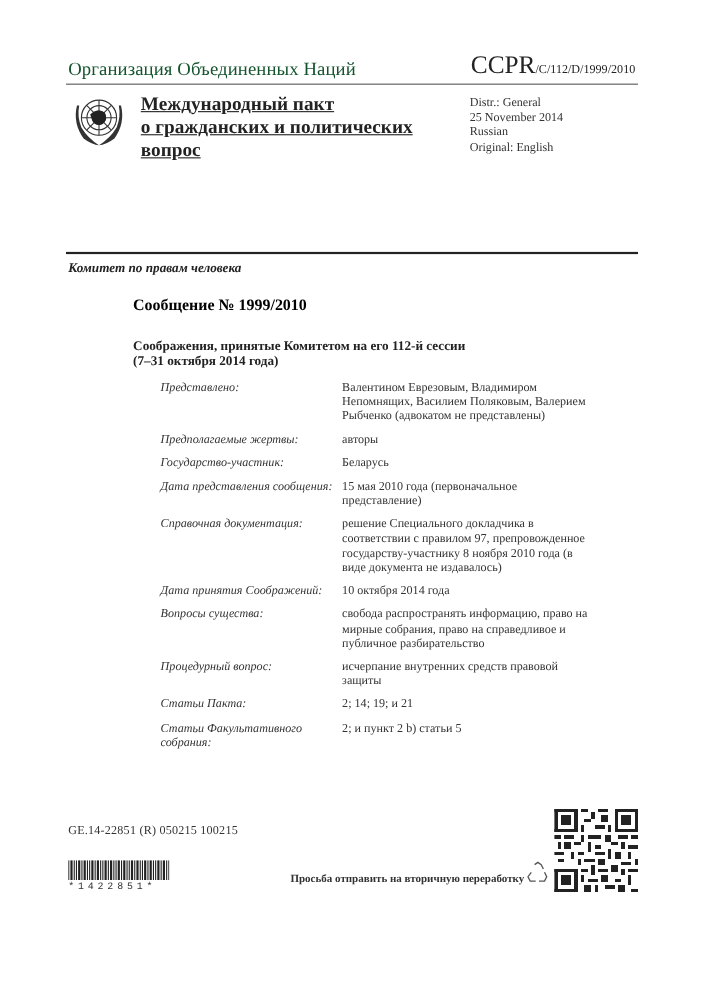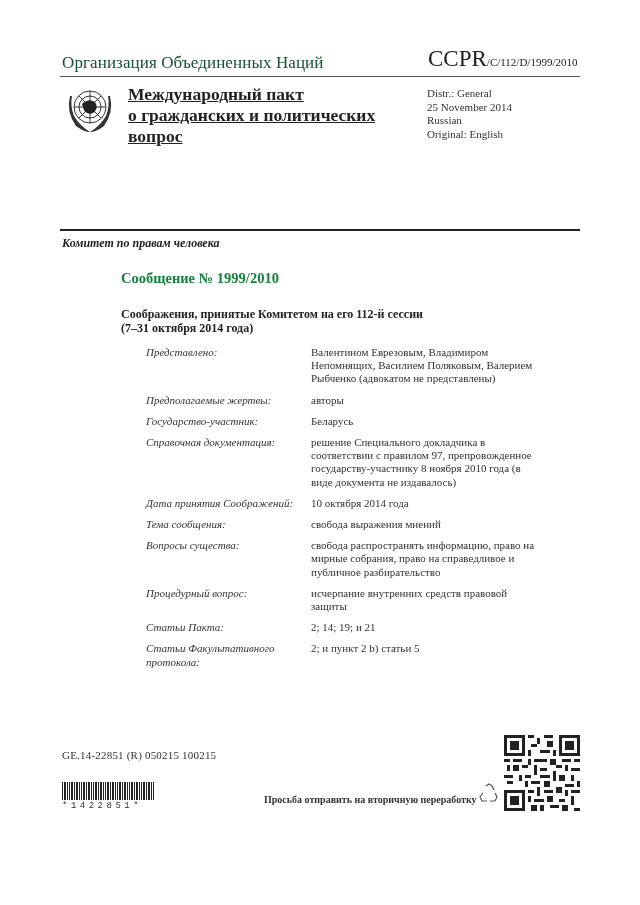--- a/index.html
+++ b/index.html
@@ -9,21 +9,21 @@
   .org { left: 62px; top: 53px; font-size: 17px; letter-spacing: 0.1px; color: #14532d; }
   .symbol { left: 428px; top: 46px; font-size: 23px; color: #222; white-space: nowrap; }
   .symbol .sym-main { font-size: 23px; }
   .symbol .sym-rest { font-size: 11px; }
   .rule-top { left: 60px; top: 76px; width: 520px; height: 1px; background: #555; }
   .emblem { left: 62px; top: 82px; width: 56px; height: 56px; }
   .title { left: 128px; top: 84px; font-size: 17.5px; font-weight: bold; line-height: 21px; color: #222; text-decoration: underline; }
   .distr { left: 427px; top: 87px; font-size: 11px; line-height: 13.5px; color: #333; }
   .rule-mid { left: 60px; top: 229px; width: 520px; height: 2px; background: #222; }
   .committee { left: 62px; top: 236px; font-size: 12px; font-weight: bold; color: #222; font-style: italic; }
-  .comm-no { left: 121px; top: 270px; font-size: 14.5px; font-weight: bold; color: #15803d; }
+  .comm-no { left: 121px; top: 270px; font-size: 14.5px; font-weight: bold; color: #000000; }
   .views { left: 121px; top: 307px; font-size: 12px; font-weight: bold; line-height: 14px; color: #222; }
   table.meta { position: absolute; left: 146px; top: 346px; border-collapse: collapse;
                font-size: 11px; line-height: 13.2px; color: #333; }
   table.meta td { vertical-align: top; padding: 0 0 8px 0; }
   table.meta td.k { width: 163px; font-style: italic; padding-right: 2px; }
   table.meta td.v { width: 228px; }
   .docref { left: 62px; top: 749px; font-size: 11px; color: #333; letter-spacing: 0.2px; }
   .barcode { left: 62px; top: 782px; width: 92px; height: 18px; }
   .barcode-num { left: 62px; top: 801px; font-family: "Liberation Mono", monospace; font-size: 9px; letter-spacing: 3.5px; color: #333; }
   .recycle-text { left: 264px; top: 794px; font-size: 10px; font-weight: bold; color: #333; }
@@ -83,45 +83,45 @@
   </tr>
   <tr>
     <td class="k">Предполагаемые жертвы:</td>
     <td class="v">авторы</td>
   </tr>
   <tr>
     <td class="k">Государство-участник:</td>
     <td class="v">Беларусь</td>
   </tr>
   <tr>
+    <td class="k">Дата представления сообщения:</td>
+    <td class="v">15 мая 2010 года (первоначальное представление)</td>
+  </tr>
+  <tr>
     <td class="k">Справочная документация:</td>
     <td class="v">решение Специального докладчика в соответствии с правилом 97, препровожденное государству-участнику 8 ноября 2010 года (в виде документа не издавалось)</td>
   </tr>
   <tr>
     <td class="k">Дата принятия Соображений:</td>
     <td class="v">10 октября 2014 года</td>
   </tr>
   <tr>
-    <td class="k">Тема сообщения:</td>
-    <td class="v">свобода выражения мнений</td>
-  </tr>
-  <tr>
     <td class="k">Вопросы существа:</td>
     <td class="v">свобода распространять информацию, право на мирные собрания, право на справедливое и публичное разбирательство</td>
   </tr>
   <tr>
     <td class="k">Процедурный вопрос:</td>
     <td class="v">исчерпание внутренних средств правовой защиты</td>
   </tr>
   <tr>
     <td class="k">Статьи Пакта:</td>
     <td class="v">2; 14; 19; и 21</td>
   </tr>
   <tr>
-    <td class="k">Статьи Факультативного протокола:</td>
+    <td class="k">Статьи Факультативного собрания:</td>
     <td class="v">2; и пункт 2 b) статьи 5</td>
   </tr>
 </tbody>
   </table>
 
 <div class="abs docref">GE.14-22851  (R)  050215  100215</div>
 
 <svg class="abs barcode" viewBox="0 0 92 18" preserveAspectRatio="none">
   <g fill="#222">
     <rect x="0" y="0" width="1" height="18"></rect>

